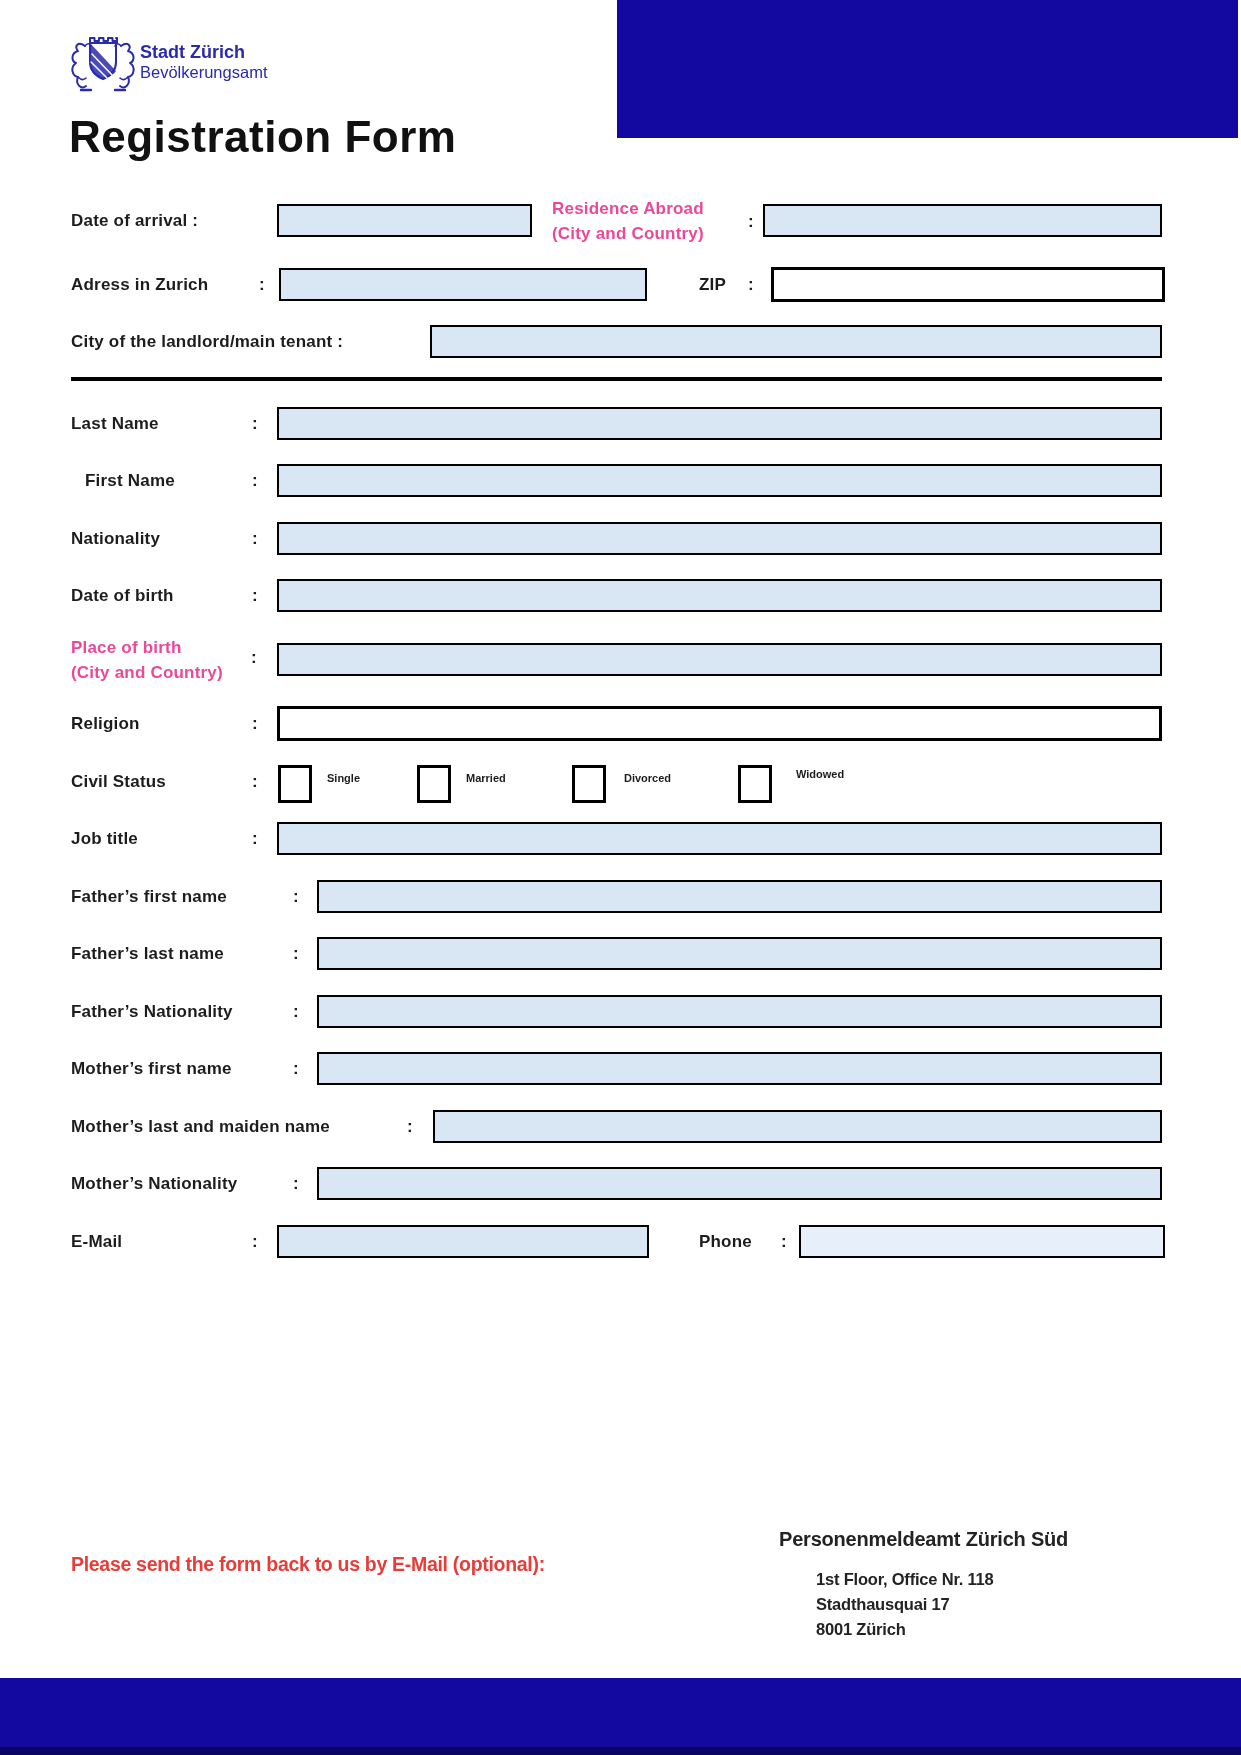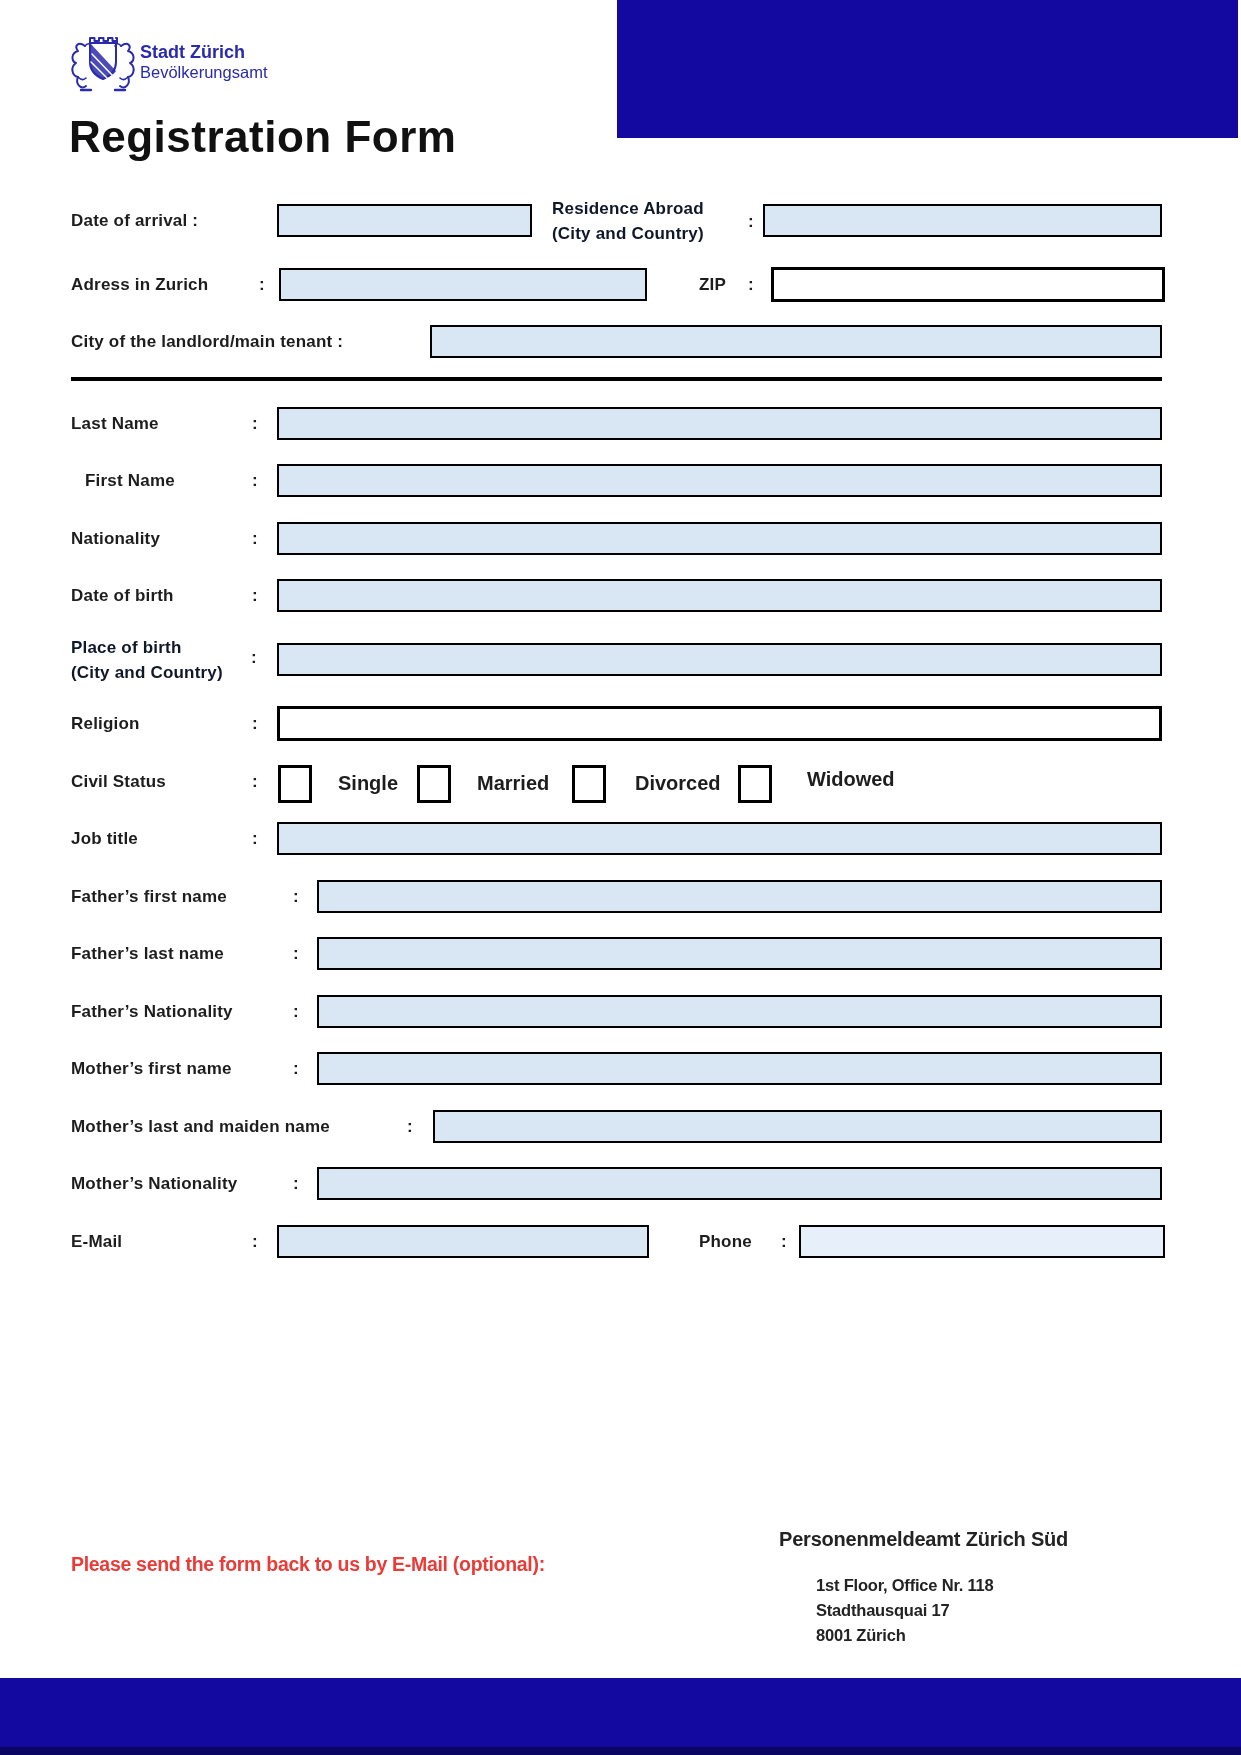--- a/index.html
+++ b/index.html
@@ -9,31 +9,31 @@
   }
   .banner{position:absolute;left:617px;top:0;width:621px;height:138px;background:#1309A1;}
   .footer{position:absolute;left:0;top:1678px;width:1241px;height:69px;background:#1309A1;}
   .footer-edge{position:absolute;left:0;top:1747px;width:1241px;height:8px;background:#0A0561;}
   .logo{position:absolute;left:69px;top:34px;}
   .logo-text{position:absolute;left:140px;top:42px;color:#2A2AAC;}
   .logo-org{font-weight:bold;font-size:18px;line-height:20px;}
   .logo-dept{font-size:16.5px;line-height:20px;}
   .title{position:absolute;left:69px;top:112px;font-size:44px;font-weight:bold;color:#111;letter-spacing:0.5px;}
   .lbl{position:absolute;font-weight:bold;font-size:17px;color:#1d1d1d;white-space:nowrap;letter-spacing:0.2px;line-height:20px;}
-  .lbl2{position:absolute;font-weight:bold;font-size:17px;color:#0f172a;white-space:nowrap;letter-spacing:0.2px;line-height:25px;}
+  .lbl2{position:absolute;font-weight:bold;font-size:17px;color:#ec4899;white-space:nowrap;letter-spacing:0.2px;line-height:25px;}
   .inp{position:absolute;box-sizing:border-box;height:33px;border:2px solid #000;background:#D9E7F5;
        padding:0 8px;font:16px "Liberation Sans",sans-serif;border-radius:0;outline:none;}
   .inp.white{background:#ffffff;border-width:3px;}
   .inp.lite{background:#E7F0FA;}
   .divider{position:absolute;left:71px;top:377px;width:1091px;height:4px;background:#000;}
   .cb{position:absolute;width:34px;height:38px;border:3px solid #000;background:#fff;box-sizing:border-box;cursor:pointer;}
-  .cblbl{position:absolute;font-weight:bold;font-size:20px;color:#1d1d1d;white-space:nowrap;margin-left:11px;}
+  .cblbl{position:absolute;font-weight:bold;font-size:11px;color:#1d1d1d;white-space:nowrap;}
   .note{position:absolute;left:71px;top:1550px;color:#E83C38;font-weight:bold;font-size:19.5px;line-height:29px;letter-spacing:-0.3px;}
   .office{position:absolute;left:779px;top:1526px;color:#232323;font-weight:bold;letter-spacing:-0.2px;}
-  .office-name{font-size:20px;line-height:27px;margin-bottom:20px;}
+  .office-name{font-size:20px;line-height:27px;margin-bottom:14px;}
   .office-line{font-size:16.5px;line-height:25px;margin-left:37px;}
 </style>
 </head>
 <body>
 
 <div class="page">
 
   <div class="banner"></div>
 
   <div class="logo">

